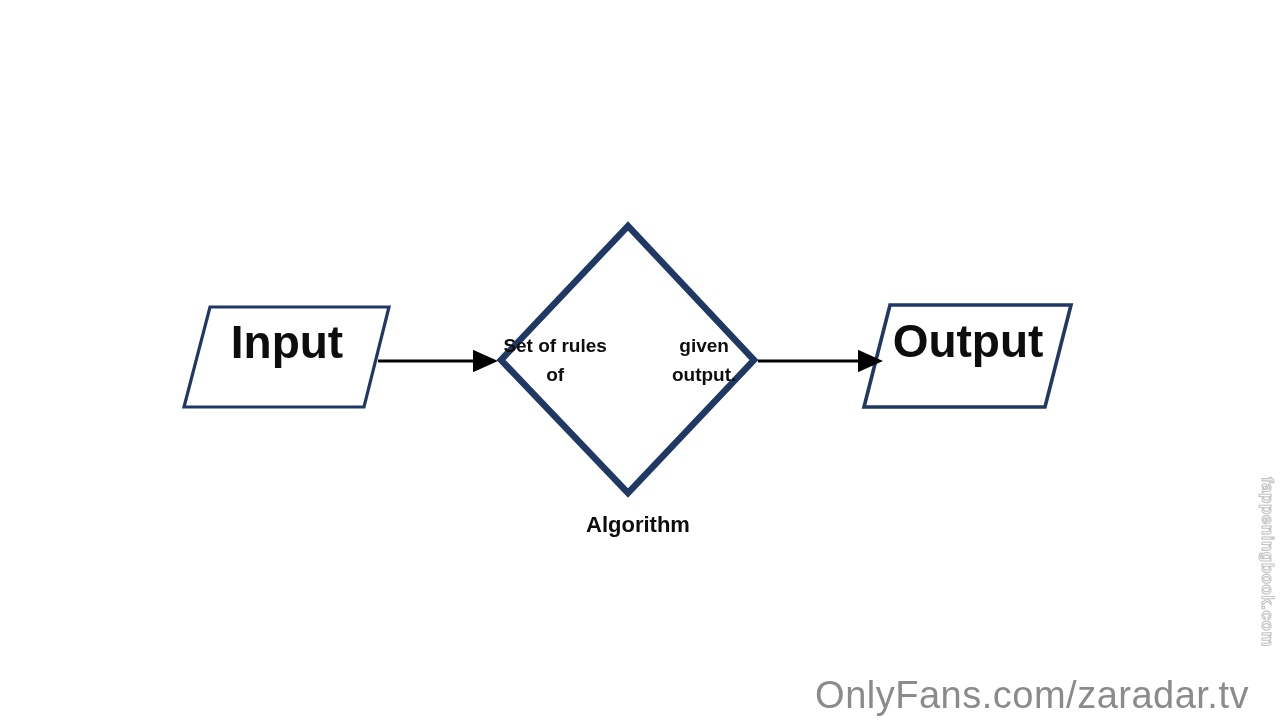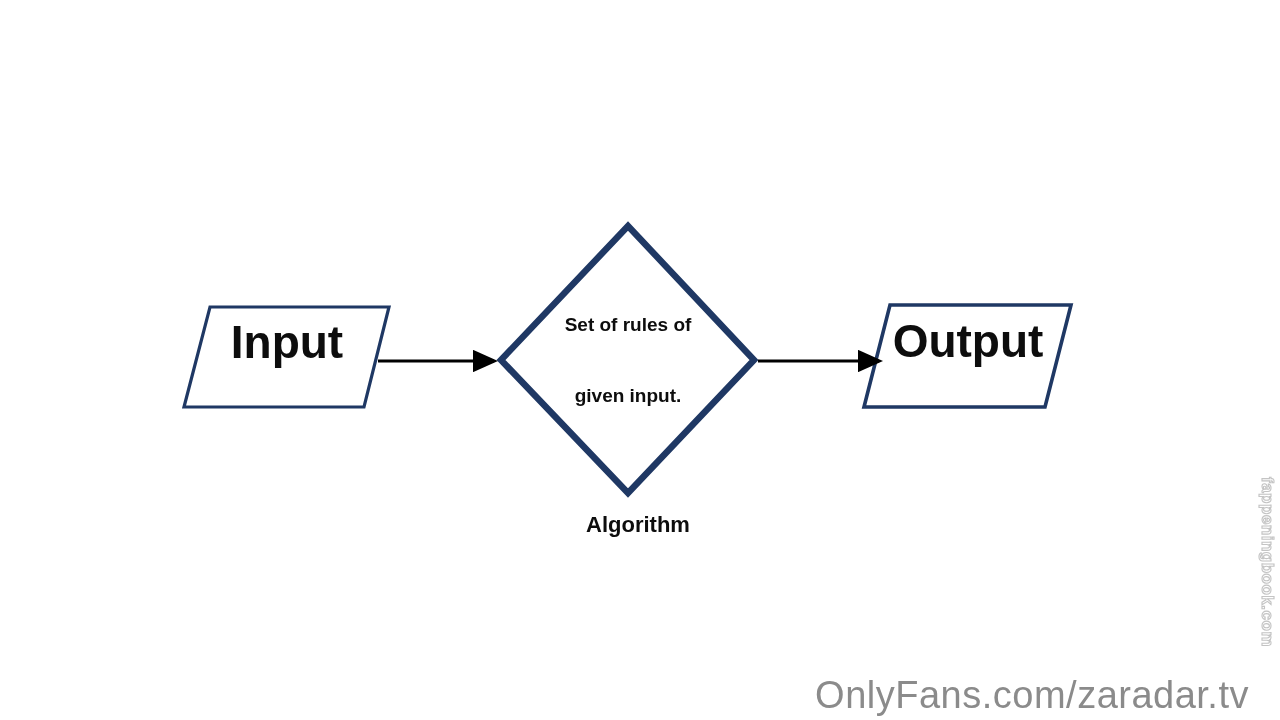--- a/index.html
+++ b/index.html
@@ -44,21 +44,20 @@
     width: 208px;
     height: 74px;
   }
   .diamond-text {
     position: absolute;
     left: 500px;
     top: 223px;
     width: 256px;
     height: 273px;
     display: flex;
-    flex-direction: column;
     align-items: center;
     justify-content: center;
     text-align: center;
     font-size: 19px;
     font-weight: 700;
     line-height: 29px;
     color: #0d0d0d;
     gap: 42px;
   }
   .caption {
@@ -112,21 +111,21 @@
 
     <line x1="378" y1="361" x2="494" y2="361" stroke="#000000" stroke-width="2.8" marker-end="url(#arrowhead)"></line>
 
     <line x1="758" y1="361" x2="879" y2="361" stroke="#000000" stroke-width="2.8" marker-end="url(#arrowhead)"></line>
   </svg>
 
   <div class="label input-label">Input</div>
 
   <div class="diamond-text">
     <span>Set of rules of</span>
-    <span>given input.</span>
+    <span>given output.</span>
   </div>
 
   <div class="label output-label">Output</div>
 
   <div class="caption">Algorithm</div>
 
   <div class="wm-bottom">OnlyFans.com/zaradar.tv</div>
 
   <div class="wm-side">fappeningbook.com</div>
 

